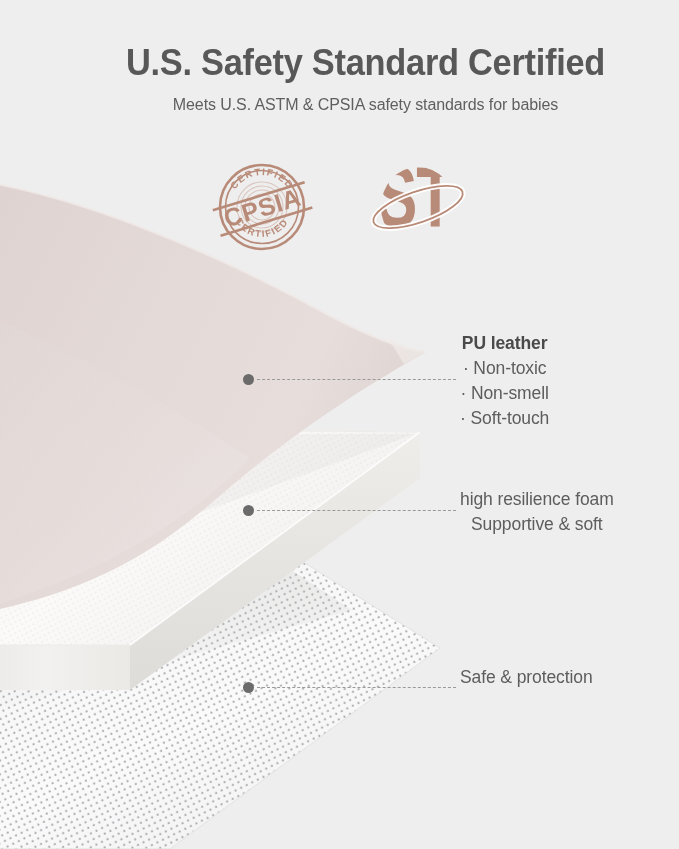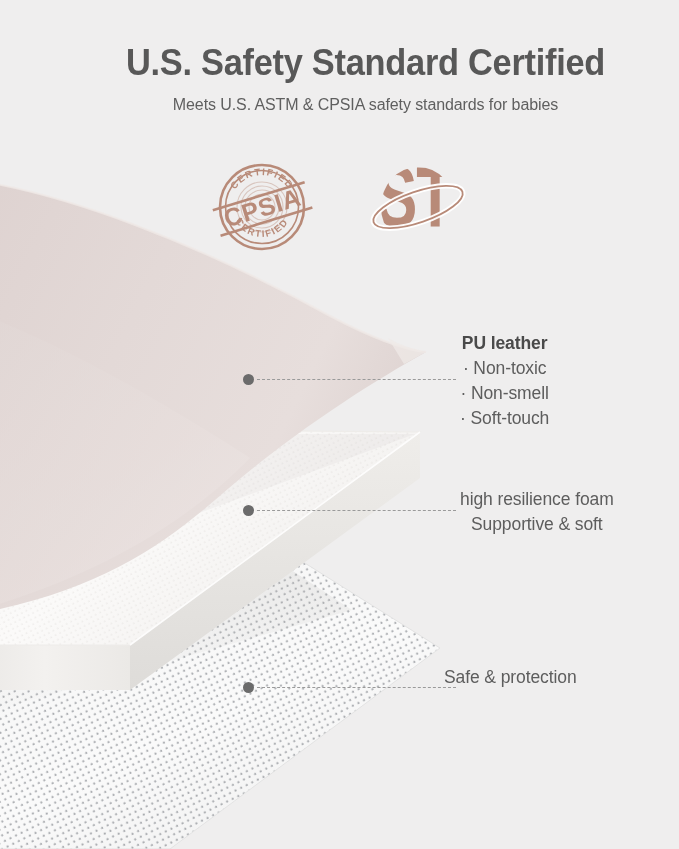--- a/index.html
+++ b/index.html
@@ -105,21 +105,21 @@
     text-align: center;
   }
   .annotation .ann-head {
     font-weight: bold;
     color: #4a4a4a;
     display: block;
   }
   .annotation .ann-line { display: block; }
   #ann-pu       { left: 460px; top: 331px; }
   #ann-foam     { left: 460px; top: 487px; }
-  #ann-antislip { left: 444px; top: 665px; }
+  #ann-antislip { left: 460px; top: 665px; }
 </style>
 </head>
 <body>
 
 <div id="page">
 
   <div id="header">
     <h1 id="title">U.S. Safety Standard Certified</h1>
     <p id="subtitle">Meets U.S. ASTM &amp; CPSIA safety standards for babies</p>
   </div>

